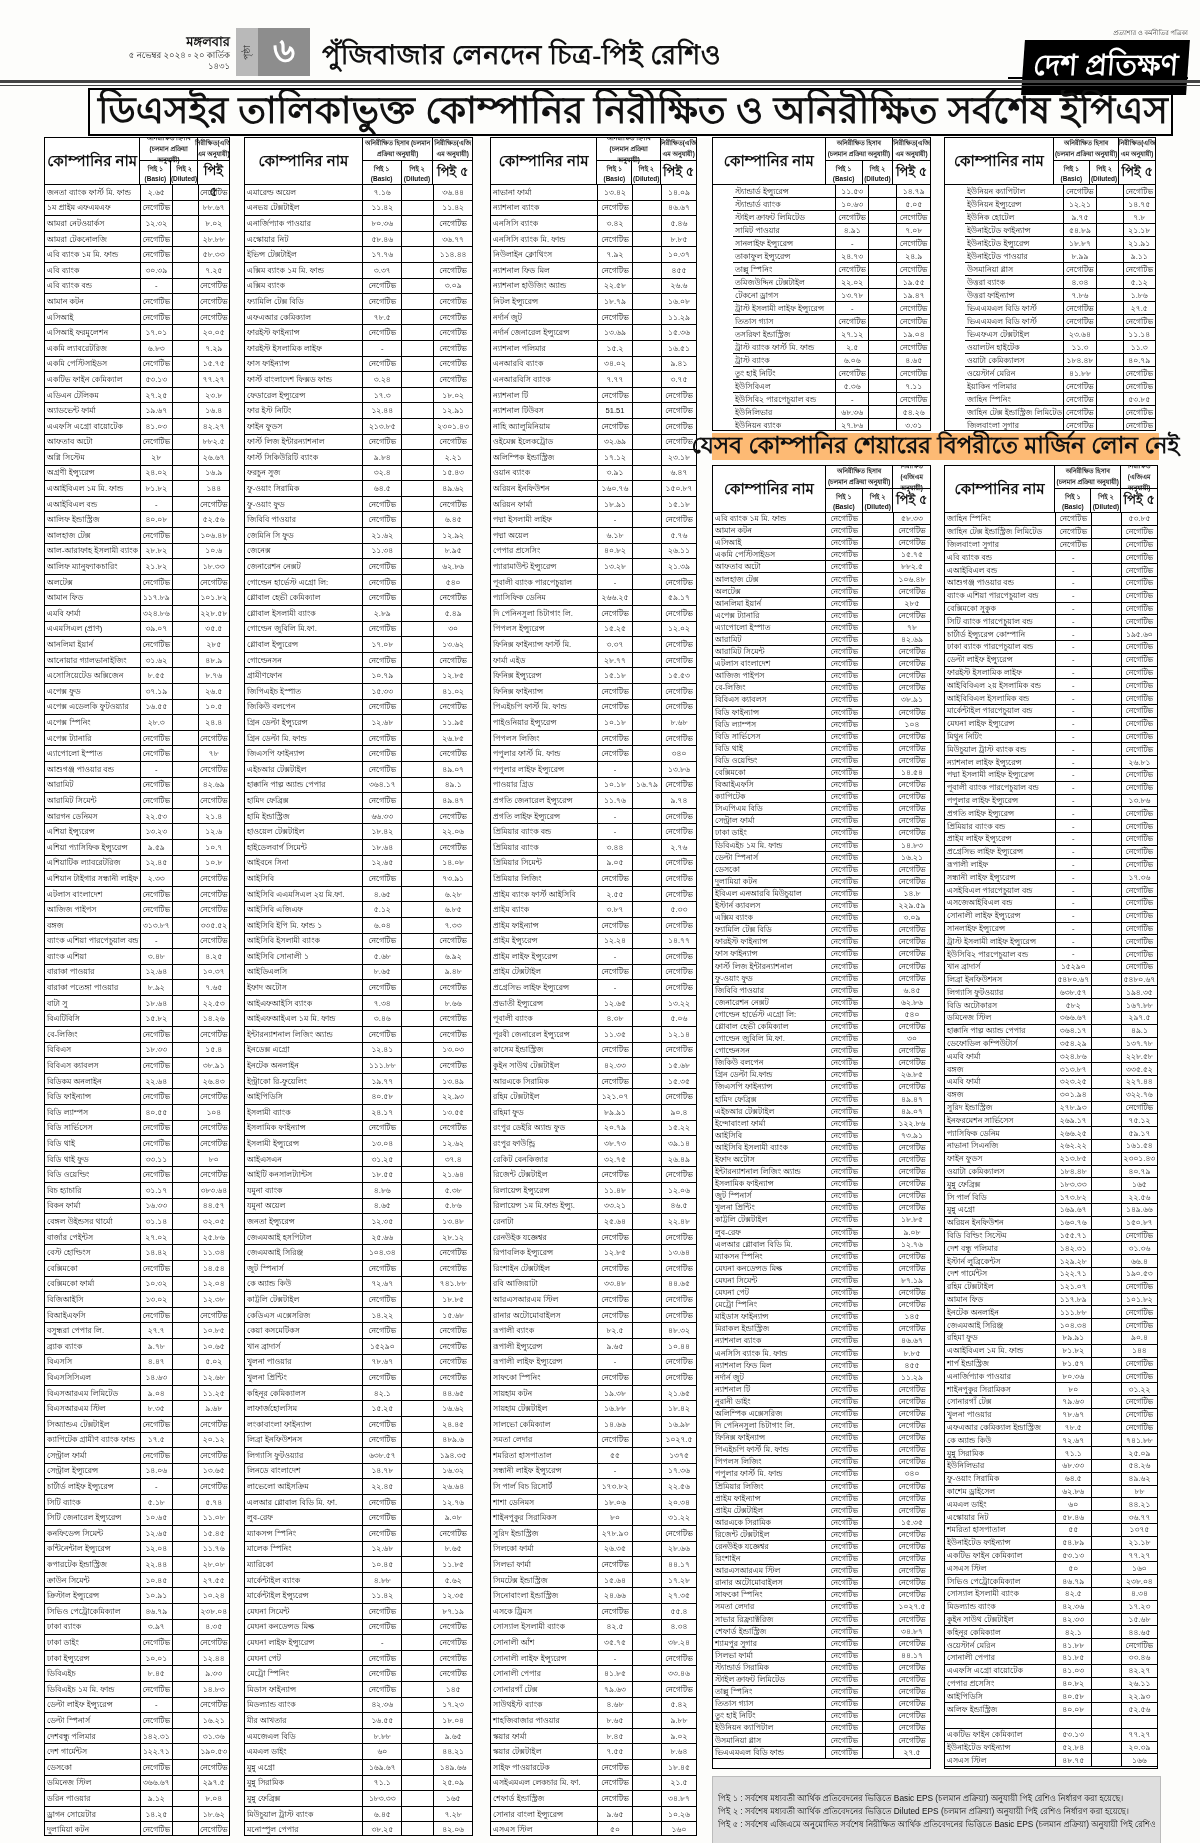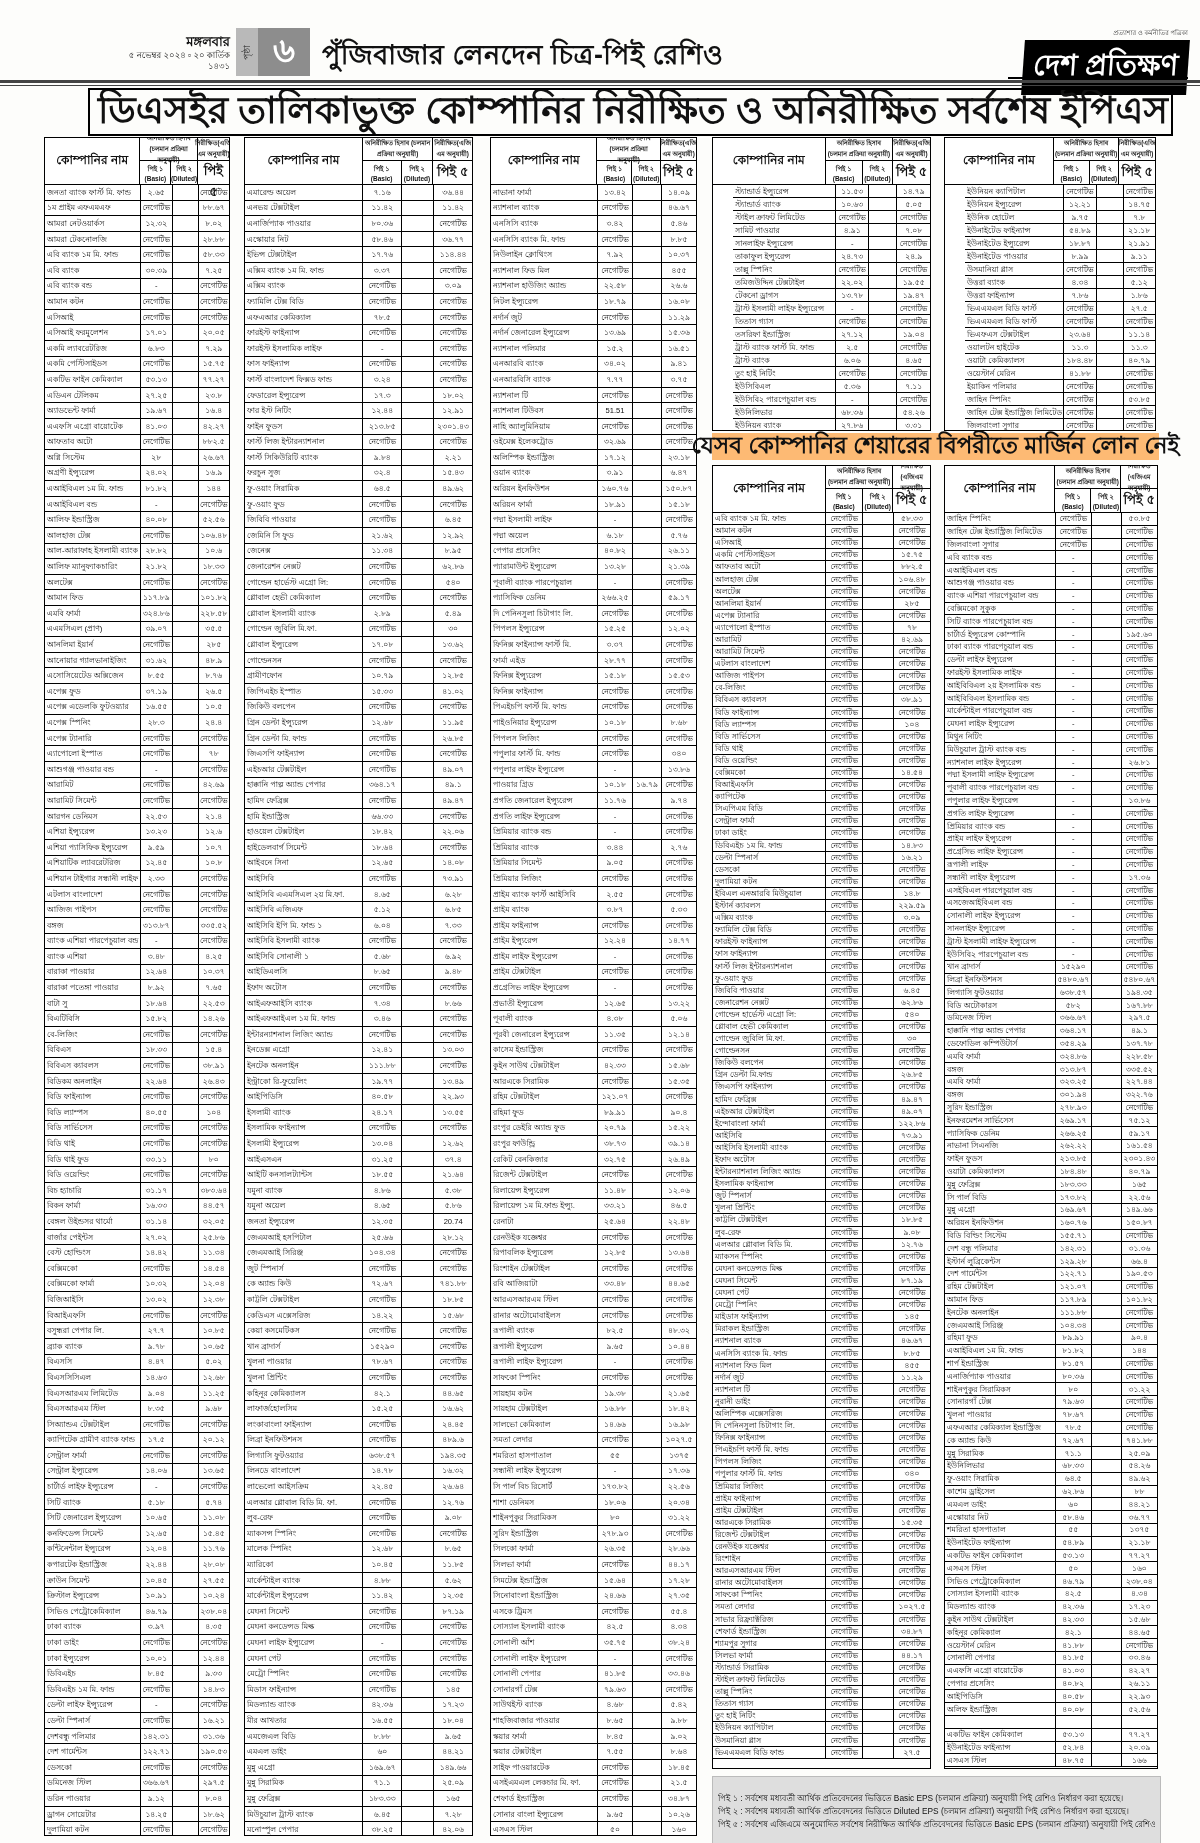--- a/index.html
+++ b/index.html
@@ -7,33 +7,33 @@
         font-family:"Liberation Sans","DejaVu Sans",sans-serif;color:#111;overflow:hidden;}
   
   .masthead-row{position:absolute;left:0;top:28px;width:1200px;height:50px;}
   .dateblock{position:absolute;left:108px;top:6px;width:122px;text-align:right;line-height:1.25;}
   .dateblock .d1{font-weight:bold;font-size:13px;}
   .dateblock .d2{font-size:8.5px;}
   .pagebox{position:absolute;left:236px;top:0px;height:48px;display:flex;}
   .pagebox .plabel{width:22px;background:#b9b9b9;color:#222;font-size:9px;display:flex;align-items:center;justify-content:center;}
   .pagebox .plabel span{transform:rotate(-90deg);white-space:nowrap;}
   .pagebox .pnum{width:52px;background:#8d8d8d;color:#fff;font-size:34px;font-weight:bold;display:flex;align-items:center;justify-content:center;}
-  .sectitle{position:absolute;left:322px;top:6px;font-size:27px;font-weight:bold;letter-spacing:.5px;}
+  .sectitle{position:absolute;left:322px;top:6px;font-size:27px;font-weight:bold;letter-spacing:.5px;font-family:Liberation Serif, serif;}
   .masthead{position:absolute;right:12px;top:0;text-align:right;}
   .masthead .tag{font-size:6.5px;color:#333;margin-bottom:1px;}
   .masthead .brand{background:#000;color:#fff;font-weight:bold;font-size:29px;padding:2px 10px 4px;transform:skewX(-4deg);display:inline-block;}
   .toprule{position:absolute;left:0;top:80px;width:1200px;border-top:3px solid #444;border-bottom:1px solid #444;height:2px;}
   .mastrule{position:absolute;right:12px;top:77px;width:180px;border-top:2px solid #000;}
   
   .headline{position:absolute;left:88px;top:88px;width:1073px;height:44px;border:2px solid #000;
             font-size:37px;font-weight:bold;display:flex;align-items:center;padding-left:8px;white-space:nowrap;overflow:hidden;}
   
   .tgroup{position:absolute;border:1px solid #000;background:#fff;overflow:hidden;box-sizing:border-box;}
   .thead{display:flex;height:46px;border-bottom:1px solid #000;font-weight:bold;text-align:center;}
-  .hn{width:52%;border-right:1px solid #000;display:flex;align-items:center;justify-content:center;font-size:12px;}
+  .hn{width:52%;border-right:1px solid #000;display:flex;align-items:center;justify-content:center;font-size:15px;}
   .hu{width:31%;border-right:1px solid #000;display:flex;flex-direction:column;}
   .hut{height:22px;font-size:6.3px;border-bottom:1px solid #000;display:flex;align-items:center;justify-content:center;padding:0 1px;}
   .hub{flex:1;display:flex;}
   .h1{width:55%;border-right:1px solid #000;font-size:6.5px;display:flex;align-items:center;justify-content:center;}
   .h2{width:45%;font-size:6.5px;display:flex;align-items:center;justify-content:center;}
   .ha{width:17%;display:flex;flex-direction:column;}
   .hat{height:22px;font-size:6.3px;border-bottom:1px solid #000;display:flex;align-items:center;justify-content:center;padding:0 1px;}
   .hab{flex:1;font-size:13px;display:flex;align-items:center;justify-content:center;}
   .row{display:flex;border-bottom:1px solid #000;box-sizing:border-box;}
   .c{overflow:hidden;white-space:nowrap;display:flex;align-items:center;}
@@ -1139,21 +1139,21 @@
       <div class="row">
         <div class="c n">যমুনা অয়েল</div>
         <div class="c v">৪.৬৫</div>
         <div class="c v2"></div>
         <div class="c v5">৫.৮৬</div>
       </div>
       <div class="row">
         <div class="c n">জনতা ইন্স্যুরেন্স</div>
         <div class="c v">১২.৩৫</div>
         <div class="c v2"></div>
-        <div class="c v5">20.74</div>
+        <div class="c v5">১৩.৪৮</div>
       </div>
       <div class="row">
         <div class="c n">জেএমআই হসপিটাল</div>
         <div class="c v">২৫.৬৬</div>
         <div class="c v2"></div>
         <div class="c v5">২৮.১২</div>
       </div>
       <div class="row">
         <div class="c n">জেএমআই সিরিঞ্জ</div>
         <div class="c v">১০৪.৩৪</div>

